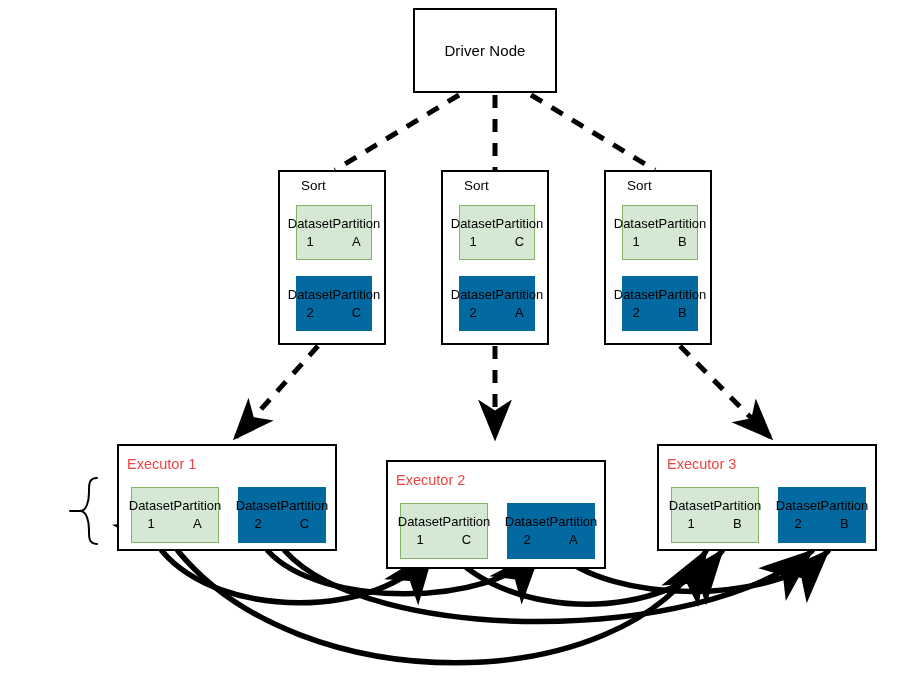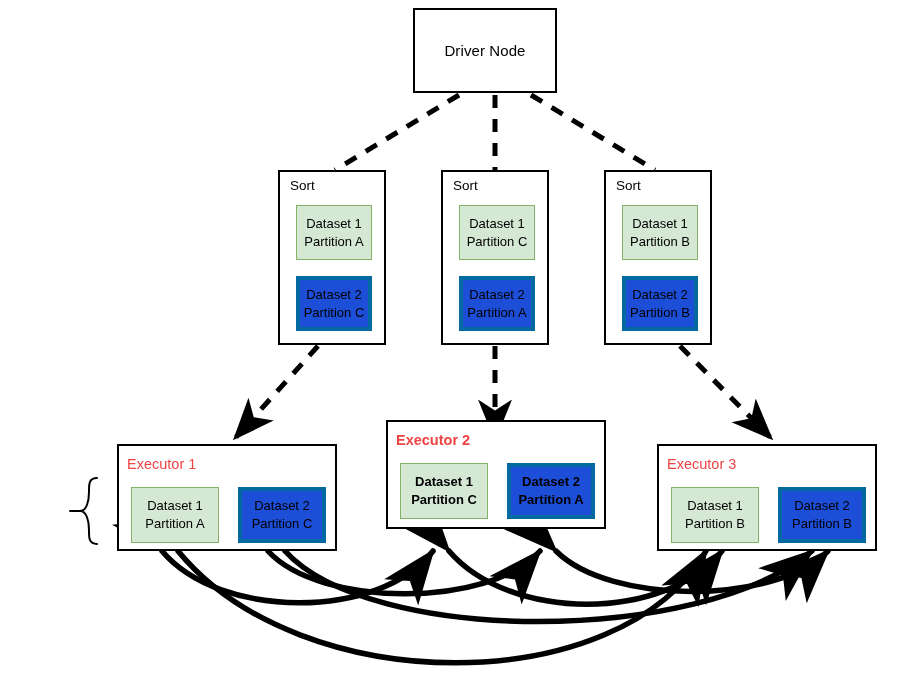--- a/index.html
+++ b/index.html
@@ -40,51 +40,51 @@
   .driver-label {
     font-size: 15px;
     color: #000000;
     letter-spacing: 0.1px;
   }
   .sort-node {
     padding: 8px 0 0 0;
   }
   .sort-label {
     position: absolute;
-    left: 10px;
+    left: 21px;
     top: 6px;
     font-size: 13.5px;
     color: #000000;
   }
   .exec-node {}
   .exec-label {
     position: absolute;
     left: 8px;
     top: 10px;
     font-size: 14.5px;
     color: #ef4444;
   }
   .part {
     position: absolute;
     box-sizing: border-box;
     display: flex;
-    flex-direction: column;
+    flex-direction: row;
     align-items: center;
     justify-content: center;
     font-size: 13px;
     line-height: 1.35;
     color: #000000;
     text-align: center;
   }
   .part.green {
     background: #d5e8d4;
     border: 1px solid #82b366;
   }
   .part.purple {
-    background: #1d4ed8;
+    background: #0369a1;
     border: 4px solid #0369a1;
   }
   .brace-label {
     position: absolute;
     font-size: 13.5px;
     line-height: 1.5;
     color: #000000;
     text-align: center;
     white-space: pre-line;
   }
@@ -183,21 +183,21 @@
     <div class="part green" style="left:12px; top:41px; width:88px; height:56px;">
       <span>Dataset 1</span>
       <span>Partition A</span>
     </div>
     <div class="part purple" style="left:119px; top:41px; width:88px; height:56px;">
       <span>Dataset 2</span>
       <span>Partition C</span>
     </div>
   </div>
 
-  <div class="node exec-node" style="left:386px; top:420px; width:220px; height:109px;font-weight:bold;">
+  <div class="node exec-node" style="left:386px; top:460px; width:220px; height:109px;">
     <span class="exec-label">Executor 2</span>
     <div class="part green" style="left:12px; top:41px; width:88px; height:56px;">
       <span>Dataset 1</span>
       <span>Partition C</span>
     </div>
     <div class="part purple" style="left:119px; top:41px; width:88px; height:56px;">
       <span>Dataset 2</span>
       <span>Partition A</span>
     </div>
   </div>

